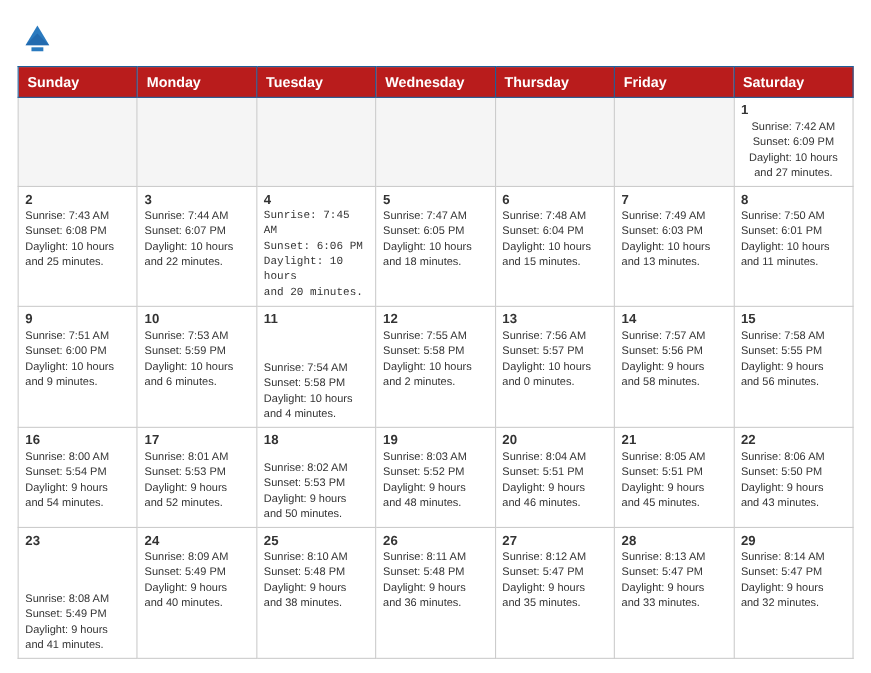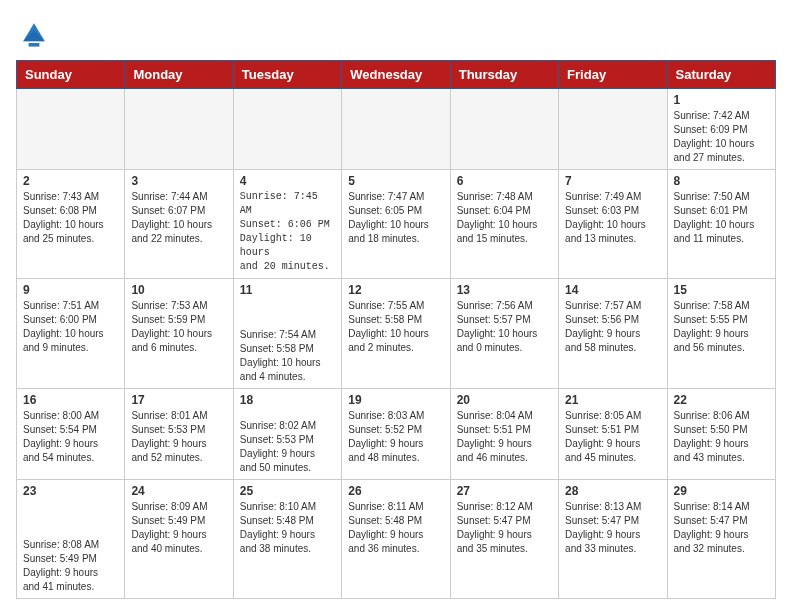--- a/index.html
+++ b/index.html
@@ -121,21 +121,21 @@
   <tbody id="calendar-body">
   <tr>
         <td class="empty"></td>
         <td class="empty"></td>
         <td class="empty"></td>
         <td class="empty"></td>
         <td class="empty"></td>
         <td class="empty"></td>
         <td>
           <span class="day-number">1</span>
-          <div class="day-info" style="white-space: pre-line;">Sunrise: 7:42 AM
+          <div class="day-info" style="white-space: pre-line; text-align: center;">Sunrise: 7:42 AM
 Sunset: 6:09 PM
 Daylight: 10 hours
 and 27 minutes.</div>
         </td>
       </tr>
       <tr>
         <td>
           <span class="day-number">2</span>
           <div class="day-info" style="white-space: pre-line;">Sunrise: 7:43 AM
 Sunset: 6:08 PM

